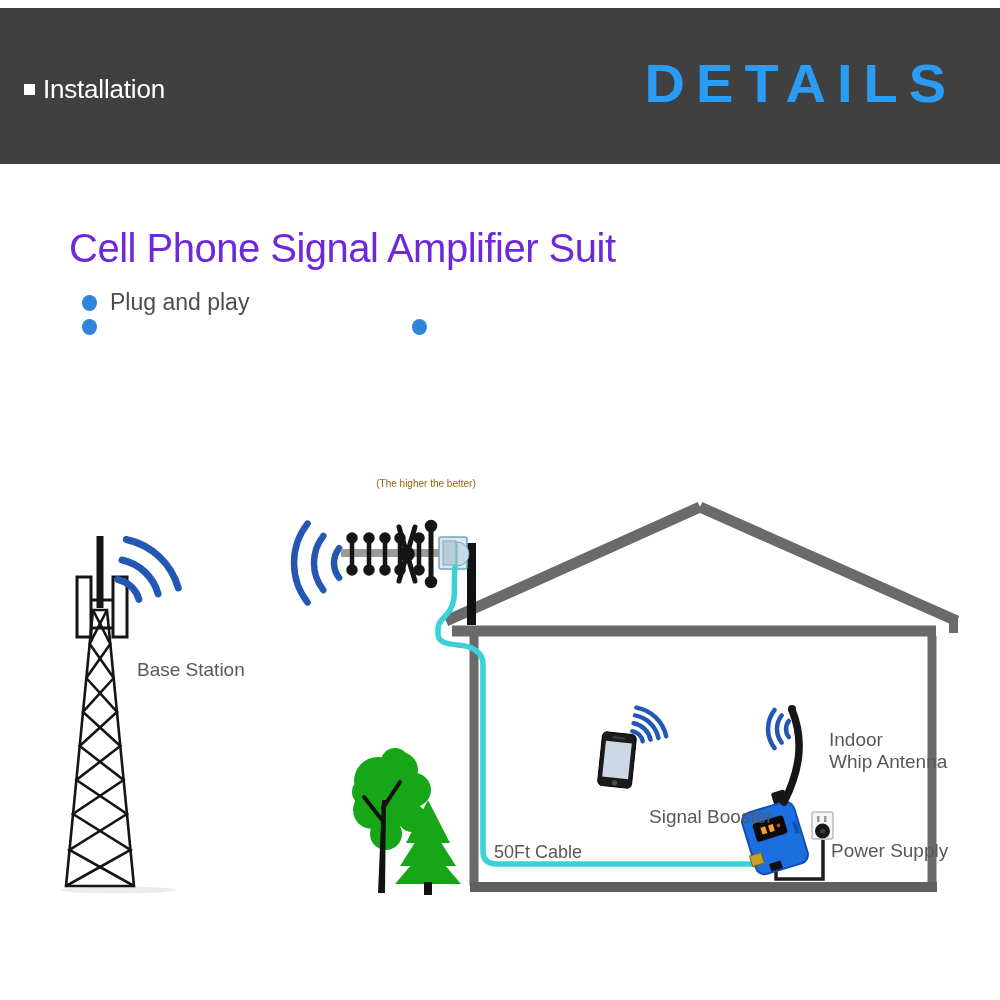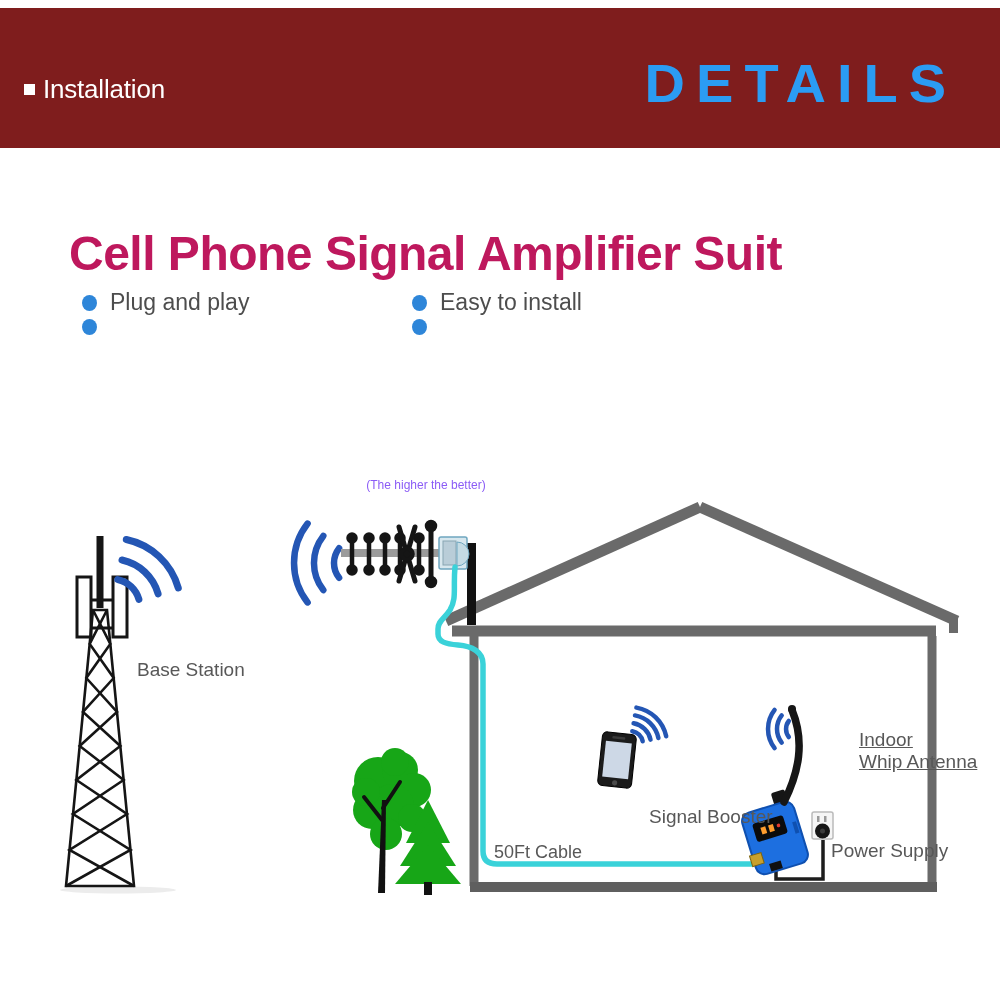--- a/index.html
+++ b/index.html
@@ -1,40 +1,40 @@
 <!DOCTYPE html>
 <html><head>
 <meta charset="utf-8">
 <style>
   html,body{margin:0;padding:0;background:#fff;}
   .page{position:relative;width:1000px;height:1000px;background:#fff;overflow:hidden;
         font-family:"Liberation Sans","DejaVu Sans",sans-serif;}
   
-  .header{position:absolute;left:0;top:8px;width:1000px;height:140px;background:#7f1d1d;}
+  .header{position:absolute;left:0;top:8px;width:1000px;height:156px;background:#404040;}
   .install-row{position:absolute;left:24px;top:66px;display:flex;align-items:center;gap:8px;}
   .sq{width:11px;height:11px;background:#fff;}
   .install-label{color:#ffffff;font-size:26px;letter-spacing:-0.2px;}
   .brand{position:absolute;right:43px;top:44px;color:#2b9cf3;font-size:56px;font-weight:bold;
          letter-spacing:11px;transform:scaleY(0.96);transform-origin:top right;}
   
-  .title{position:absolute;left:69px;top:226px;font-size:48px;font-weight:bold;color:#be185d;
+  .title{position:absolute;left:69px;top:226px;font-size:40px;font-weight:normal;color:#6d28d9;
          letter-spacing:-0.5px;white-space:nowrap;}
   .feature{position:absolute;display:flex;align-items:center;gap:13px;white-space:nowrap;}
   .feature .dot{width:15px;height:16px;border-radius:50%;background:#2e86d9;flex:0 0 auto;}
   .feature .ftxt{font-size:23px;color:#4d4d4d;}
   .f0{left:82px;top:289px;} .f1{left:82px;top:319px;}
   .f2{left:412px;top:289px;} .f3{left:412px;top:319px;}
   
   .dlabel{position:absolute;color:#585858;font-size:19px;white-space:nowrap;}
   .lbl-base{left:137px;top:640px;margin-top:19px;}
   .lbl-outdoor{left:426px;top:475px;transform:translateX(-50%);text-align:center;}
-  .lbl-outdoor .note{color:#8b5cf6;font-size:12px;margin-top:3px;}
+  .lbl-outdoor .note{color:#a16207;font-size:10px;margin-top:3px;}
   .lbl-cable{left:494px;top:842px;font-size:18px;}
   .lbl-booster{left:649px;top:806px;}
-  .lbl-indoor{left:859px;top:729px;line-height:22px;text-decoration:underline;}
+  .lbl-indoor{left:829px;top:729px;line-height:22px;}
   .lbl-power{left:831px;top:840px;}
   svg.diagram{position:absolute;left:0;top:0;}
 </style>
 </head>
 <body>
 
 <div class="page">
 
   <div class="header">
     <div class="install-row">
@@ -44,24 +44,20 @@
     <div class="brand">DETAILS</div>
   </div>
 
   <div class="title">Cell Phone Signal Amplifier Suit</div>
   <div class="feature f0">
     <span class="dot"></span>
     <span class="ftxt">Plug and play</span>
   </div>
   <div class="feature f1">
     <span class="dot"></span>
-  </div>
-  <div class="feature f2">
-    <span class="dot"></span>
-    <span class="ftxt">Easy to install</span>
   </div>
   <div class="feature f3">
     <span class="dot"></span>
   </div>
 
   <svg class="diagram" width="1000" height="1000" viewBox="0 0 1000 1000">
 
     <g stroke="#151515" fill="none">
       <ellipse cx="118" cy="890" rx="58" ry="3.5" fill="#ececec" stroke="none"></ellipse>
       <rect x="96.5" y="536" width="7" height="72" fill="#151515" stroke="none"></rect>

